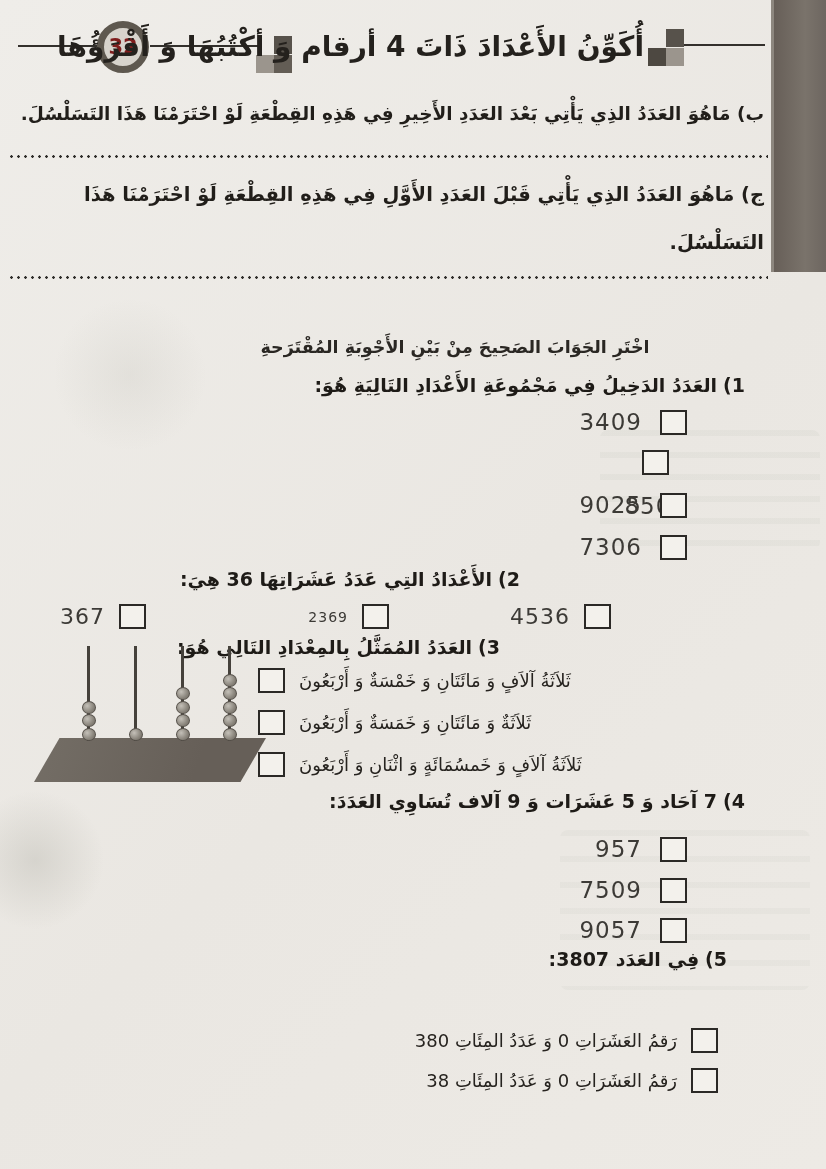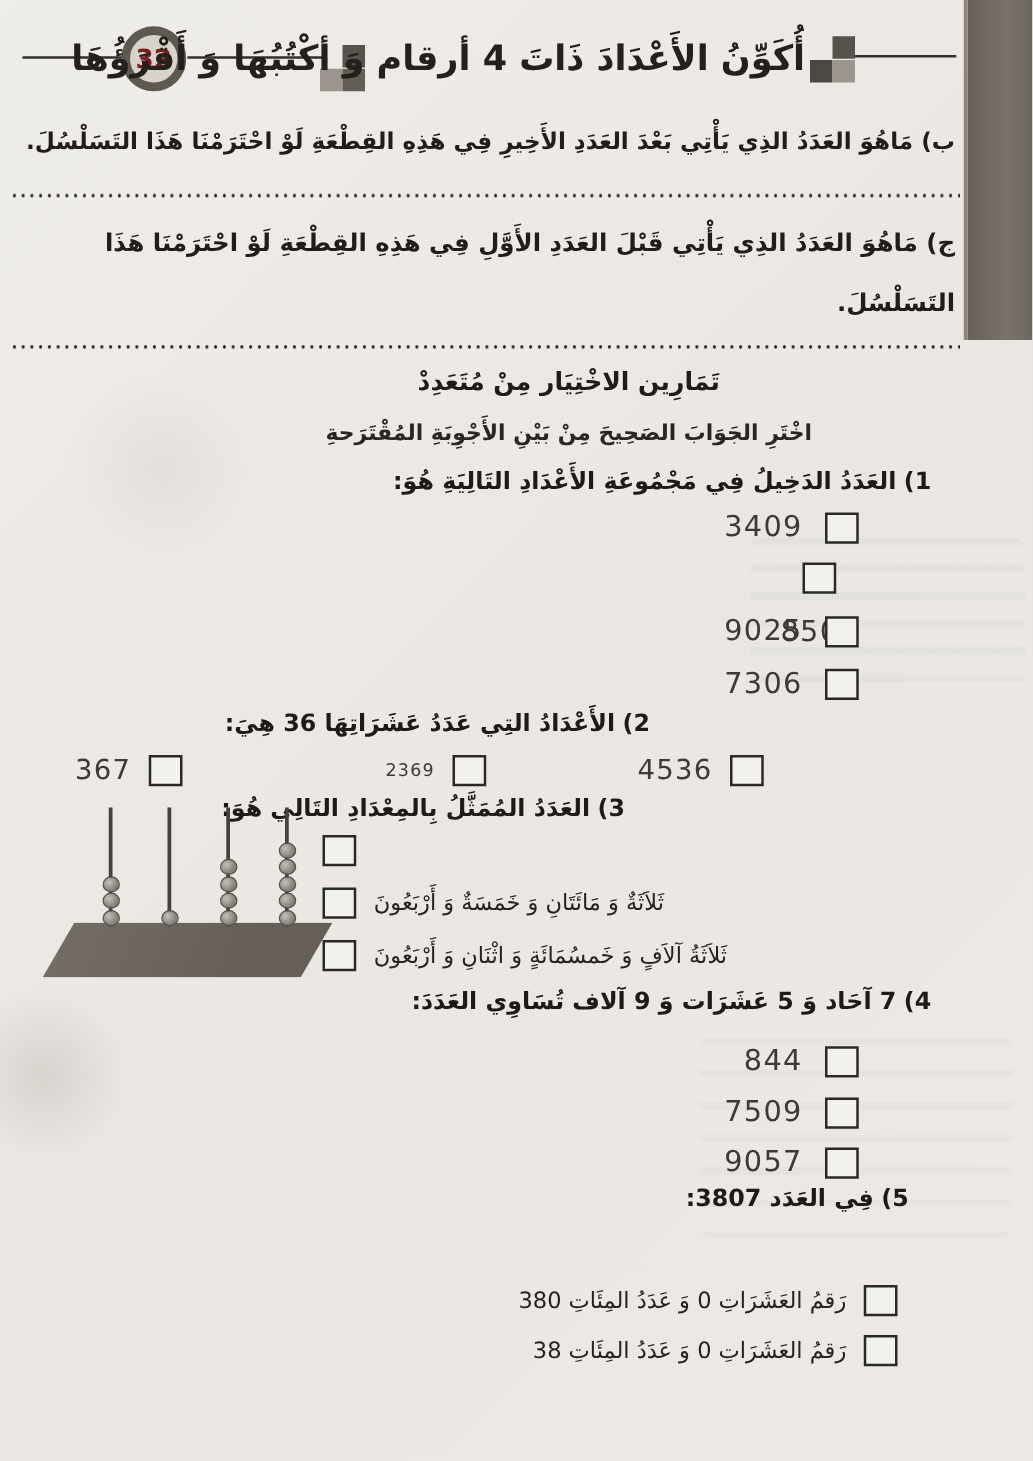--- a/index.html
+++ b/index.html
@@ -85,23 +85,20 @@
   <div class="deco-sq" style="left:648px;top:48px;background:#4d4841;"></div>
   <div class="deco-sq" style="left:666px;top:48px;background:#9b958d;"></div>
 
   <div class="intro-q" style="top:103px;right:62px;">ب) مَاهُوَ العَدَدُ الذِي يَأْتِي بَعْدَ العَدَدِ الأَخِيرِ فِي هَذِهِ القِطْعَةِ لَوْ احْتَرَمْنَا هَذَا التَسَلْسُلَ.</div>
   <div class="dotline" style="left:8px;top:155px;width:760px;"></div>
 
   <div class="intro-q" style="top:183px;right:62px;font-size:19.5px;">ج) مَاهُوَ العَدَدُ الذِي يَأْتِي قَبْلَ العَدَدِ الأَوَّلِ فِي هَذِهِ القِطْعَةِ لَوْ احْتَرَمْنَا هَذَا</div>
   <div class="intro-q" style="top:231px;right:62px;font-size:19.5px;">التَسَلْسُلَ.</div>
   <div class="dotline" style="left:8px;top:276px;width:760px;"></div>
 
-  <div class="center-head" style="top:293px;font-weight:bold;font-size:20px;">
-    <span>تَمَارِين الاخْتِيَار مِنْ مُتَعَدِدْ</span>
-  </div>
   <div class="center-head" style="top:337px;font-weight:600;font-size:17.5px;color:#2a2723;">
     <span>اخْتَرِ الجَوَابَ الصَحِيحَ مِنْ بَيْنِ الأَجْوِبَةِ المُقْتَرَحةِ</span>
   </div>
 
   <div class="qhead" style="top:374px;right:81px;">
     <span class="qnum">1)</span><span>العَدَدُ الدَخِيلُ فِي مَجْمُوعَةِ الأَعْدَادِ التَالِيَةِ هُوَ:</span>
   </div>
   <div class="optnum" style="top:409px;right:139px;">
     <span class="cb"></span>
     <span class="num">3409</span>
@@ -159,36 +156,37 @@
         <span class="bead"></span>
         <span class="bead"></span>
         <span class="bead"></span>
         <span class="bead"></span>
         <span class="bead"></span>
       </div>
   </div>
 
   <div class="opttxt-l" style="top:668px;left:258px;">
     <span class="cb"></span>
+    <span class="txt">ثَلاَثَةُ آلاَفٍ وَ مَائَتَانِ وَ خَمْسَةٌ وَ أَرْبَعُونَ</span>
   </div>
   <div class="opttxt-l" style="top:710px;left:258px;">
     <span class="cb"></span>
     <span class="txt">ثَلاَثَةٌ وَ مَائَتَانِ وَ خَمَسَةٌ وَ أَرْبَعُونَ</span>
   </div>
   <div class="opttxt-l" style="top:752px;left:258px;">
     <span class="cb"></span>
     <span class="txt">ثَلاَثَةُ آلاَفٍ وَ خَمسُمَائَةٍ وَ اثْنَانِ وَ أَرْبَعُونَ</span>
   </div>
 
   <div class="qhead" style="top:790px;right:81px;">
     <span class="qnum">4)</span><span>7 آحَاد وَ 5 عَشَرَات وَ 9 آلاف تُسَاوِي العَدَدَ:</span>
   </div>
   <div class="optnum" style="top:836px;right:139px;">
     <span class="cb"></span>
-    <span class="num">844</span>
+    <span class="num">957</span>
   </div>
   <div class="optnum" style="top:877px;right:139px;margin-left:46px;">
     <span class="cb"></span>
     <span class="num">7509</span>
   </div>
   <div class="optnum" style="top:917px;right:139px;">
     <span class="cb"></span>
     <span class="num">9057</span>
   </div>
 

